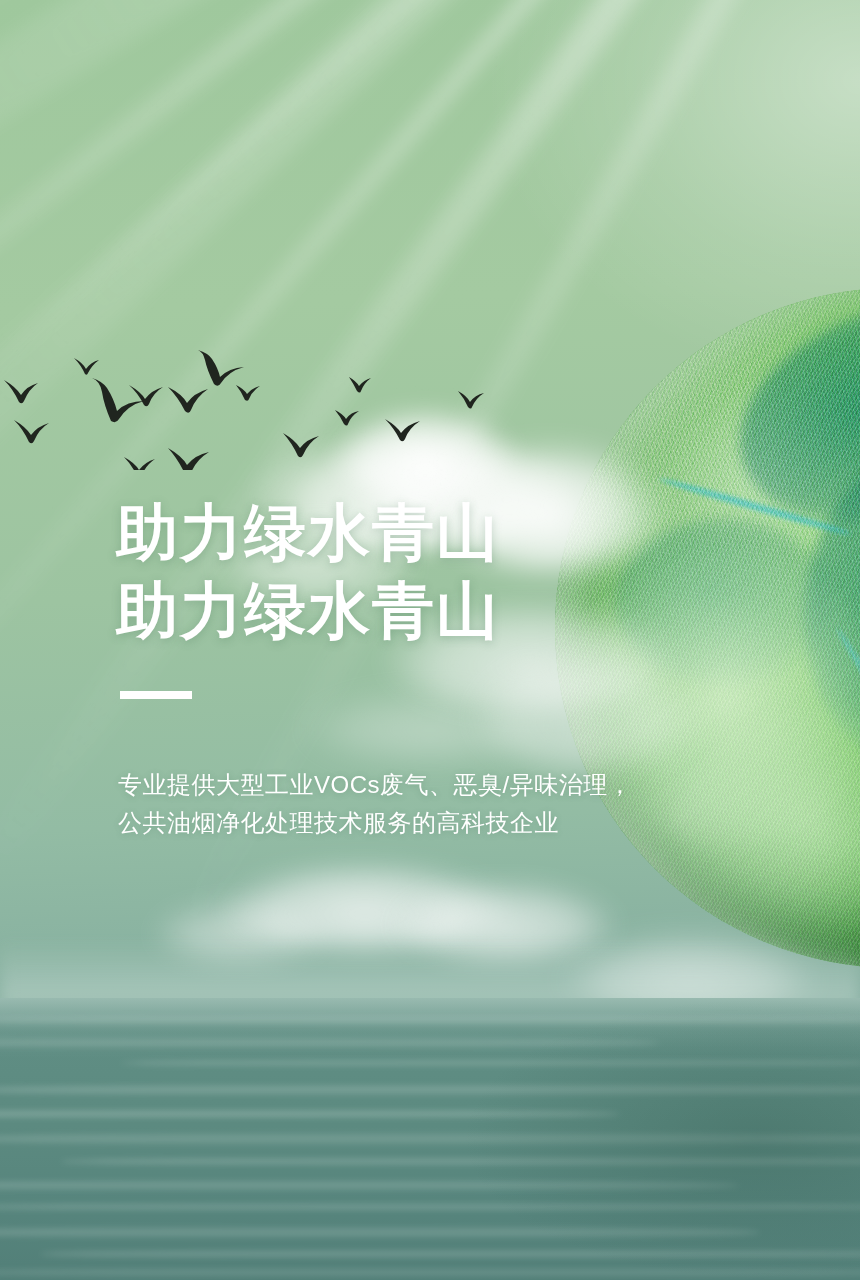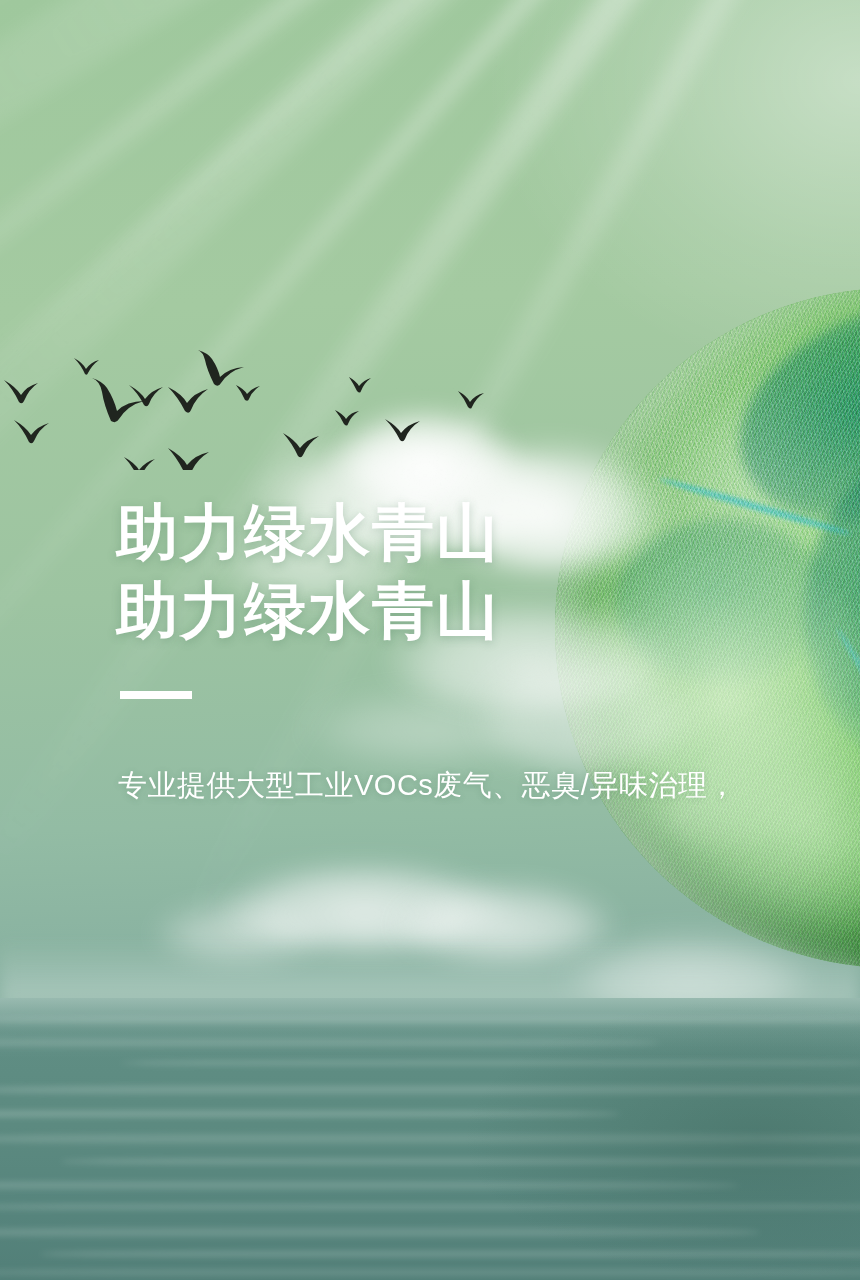--- a/index.html
+++ b/index.html
@@ -187,21 +187,21 @@
     position:absolute;
     left:120px; top:691px;
     width:72px; height:8px;
     background:#ffffff;
   }
 
   .subtitle {
     position:absolute;
     left:118px; top:766px;
     color:#ffffff;
-    font-size:29px;
+    font-size:24px;
     font-weight:normal;
     line-height:38px;
     letter-spacing:0.5px;
     text-shadow:0 1px 6px rgba(60,110,80,0.30);
     white-space:nowrap;
   }
   .subtitle .ln { display:block; }
 </style>
 </head>
 <body>
@@ -328,17 +328,18 @@
 
     <div class="headline">
       <span class="ln">助力绿水青山</span>
       <span class="ln">助力绿水青山</span>
     </div>
 
     <div class="divider"></div>
 
     <div class="subtitle">
       <span class="ln">专业提供大型工业VOCs废气、恶臭/异味治理，</span>
+      <span class="ln">公共油烟净化处理技术服务的高科技企业</span>
     </div>
 
   </div>
 
 </div>
 
 </body></html>

